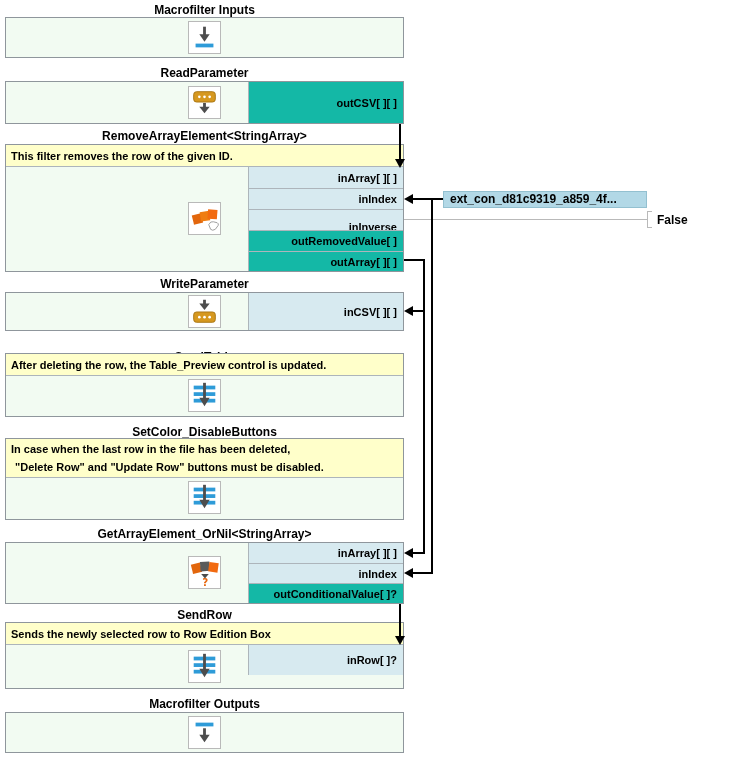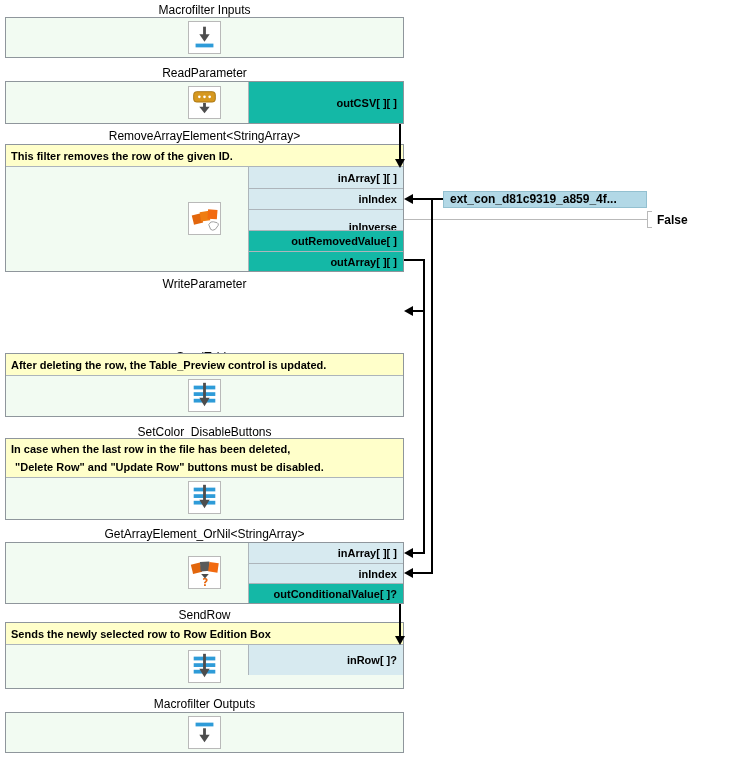--- a/index.html
+++ b/index.html
@@ -1,18 +1,18 @@
 <!DOCTYPE html>
 <html><head>
 <meta charset="utf-8">
 <style>
   html,body{margin:0;padding:0;background:#ffffff;}
   #canvas{position:relative;width:750px;height:759px;background:#ffffff;
           font-family:"Liberation Sans",sans-serif;overflow:hidden;}
-  .t{position:absolute;left:5px;width:399px;text-align:center;font-weight:normal;
+  .t{position:absolute;left:5px;width:399px;text-align:center;font-weight:bold;
      font-size:12px;color:#000;white-space:nowrap;}
   .blk{position:absolute;left:5px;width:397px;border:1px solid #8f969c;background:#f2fbf2;}
   .cmt{position:absolute;left:0;right:0;background:#ffffca;border-bottom:1px solid #adb5bb;
        font-weight:bold;font-size:11px;color:#000;display:flex;align-items:center;
        padding-left:5px;white-space:nowrap;overflow:hidden;}
   .cmt2{position:absolute;left:0;right:0;background:#ffffca;border-bottom:1px solid #adb5bb;
         font-weight:bold;font-size:11px;color:#000;line-height:18px;padding:1px 0 0 5px;
         white-space:nowrap;overflow:hidden;}
   .icb{position:absolute;width:31px;height:31px;background:#ffffff;border:1px solid #b9b9b9;
        display:flex;align-items:center;justify-content:center;}
@@ -78,20 +78,33 @@
       <svg width="31" height="31" viewBox="0 0 33 33">
         <rect x="4" y="12" width="10" height="10" fill="#e2660c" transform="rotate(-14 9 17)"></rect>
         <rect x="12" y="9" width="10" height="10" fill="#ef7d12" transform="rotate(-8 17 14)"></rect>
         <rect x="20" y="7" width="10" height="10" fill="#f26a10" transform="rotate(4 25 12)"></rect>
         <path d="M21 23 q2 -4 5 -3 l4 1 q2 1 1 3 l-3 4 q-3 2 -5 0 z" fill="#ffffff" stroke="#9a9a9a" stroke-width="1"></path>
       </svg>
     </div>
   </div>
 
   <div class="t" style="top:277px">WriteParameter</div>
+  <div class="blk" style="top:292px;height:37px">
+    <div class="prow pin" style="top:0;height:37px">inCSV[ ][ ]</div>
+    <div class="icb" style="left:182px;top:2px">
+      <svg width="31" height="31" viewBox="0 0 33 33">
+        <rect x="15" y="4" width="3" height="5" fill="#4d4d4d"></rect>
+        <polygon points="11,8 22,8 16.5,15" fill="#4d4d4d"></polygon>
+        <rect x="5" y="17" width="23" height="11" rx="3" fill="#d6981f" stroke="#a87412"></rect>
+        <circle cx="11" cy="22.5" r="1.4" fill="#fff"></circle>
+        <circle cx="16.5" cy="22.5" r="1.4" fill="#fff"></circle>
+        <circle cx="22" cy="22.5" r="1.4" fill="#fff"></circle>
+      </svg>
+    </div>
+  </div>
 
   <div class="t" style="top:350px">SendTable</div>
   <div class="blk" style="top:353px;height:62px">
     <div class="cmt" style="top:0;height:21px">After deleting the row, the Table_Preview control is updated.</div>
     <div class="icb" style="left:182px;top:25px">
       <svg width="31" height="31" viewBox="0 0 33 33">
         <rect x="5" y="6" width="23" height="4" fill="#2e9bd8"></rect>
         <rect x="5" y="13" width="23" height="4" fill="#2e9bd8"></rect>
         <rect x="5" y="20" width="23" height="4" fill="#2e9bd8"></rect>
         <rect x="15" y="3" width="3" height="17" fill="#4d4d4d"></rect>

